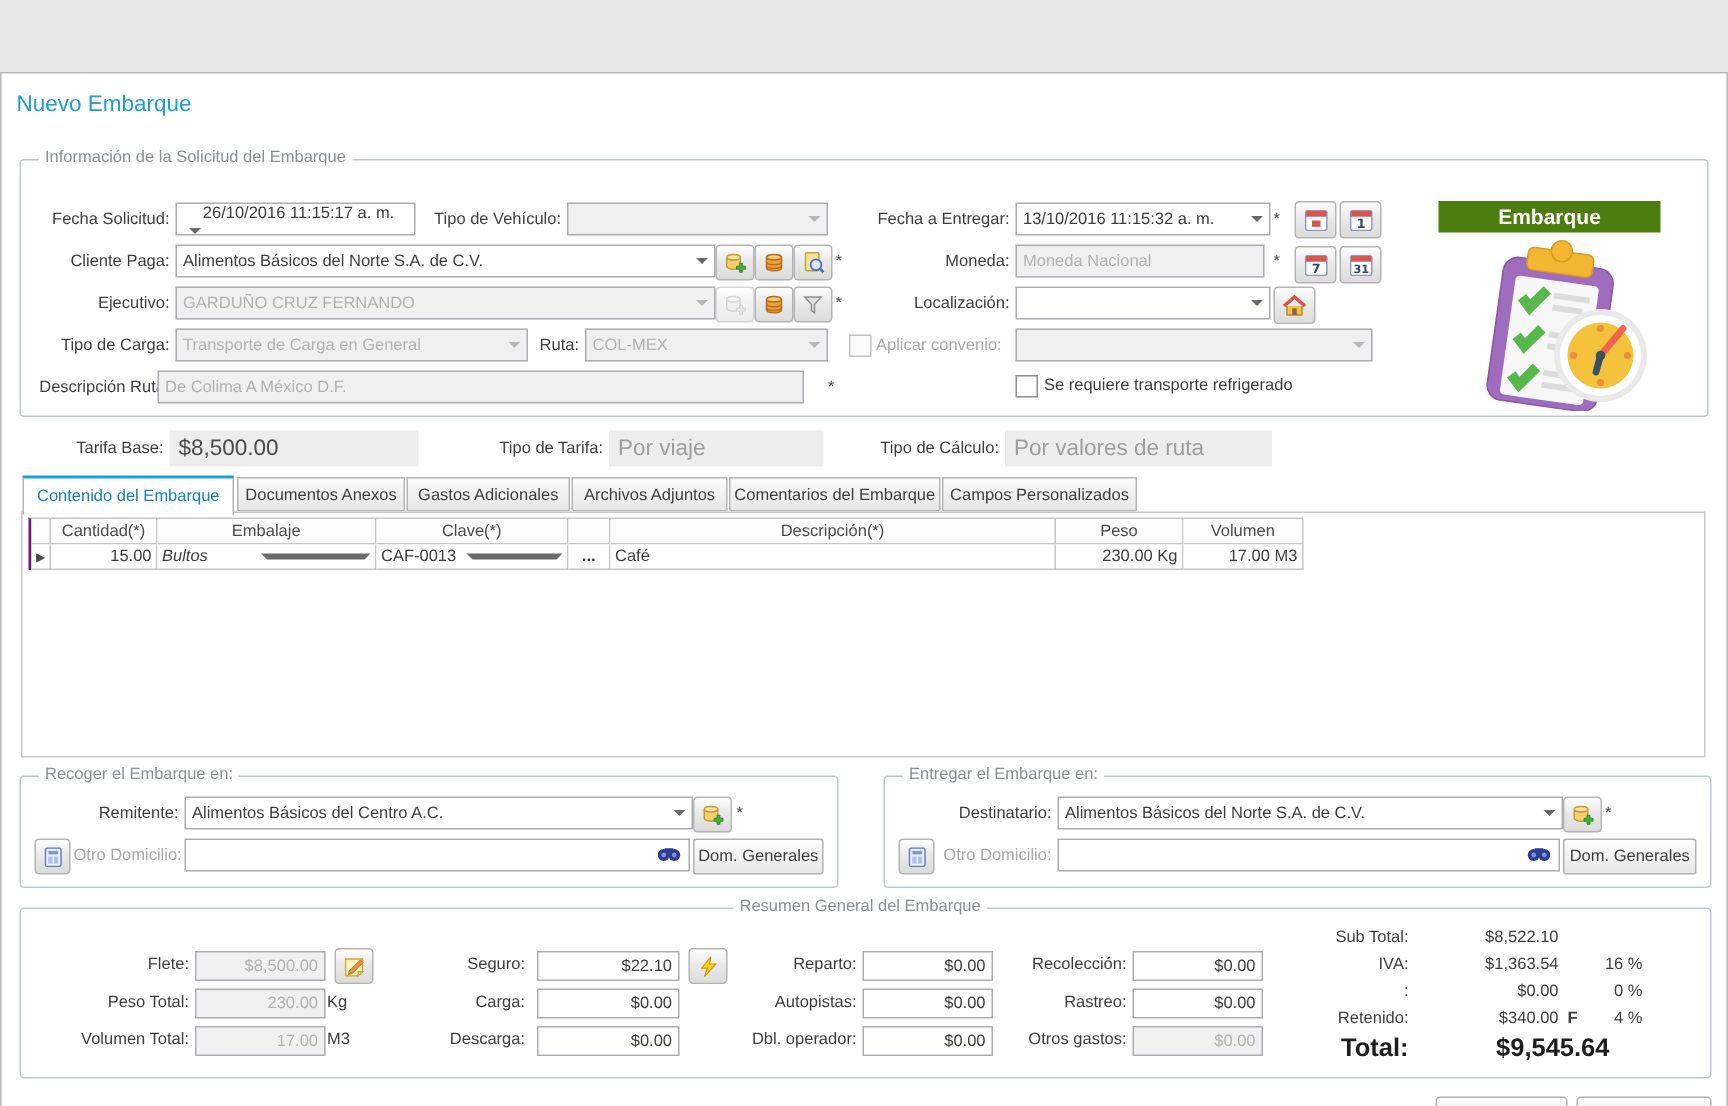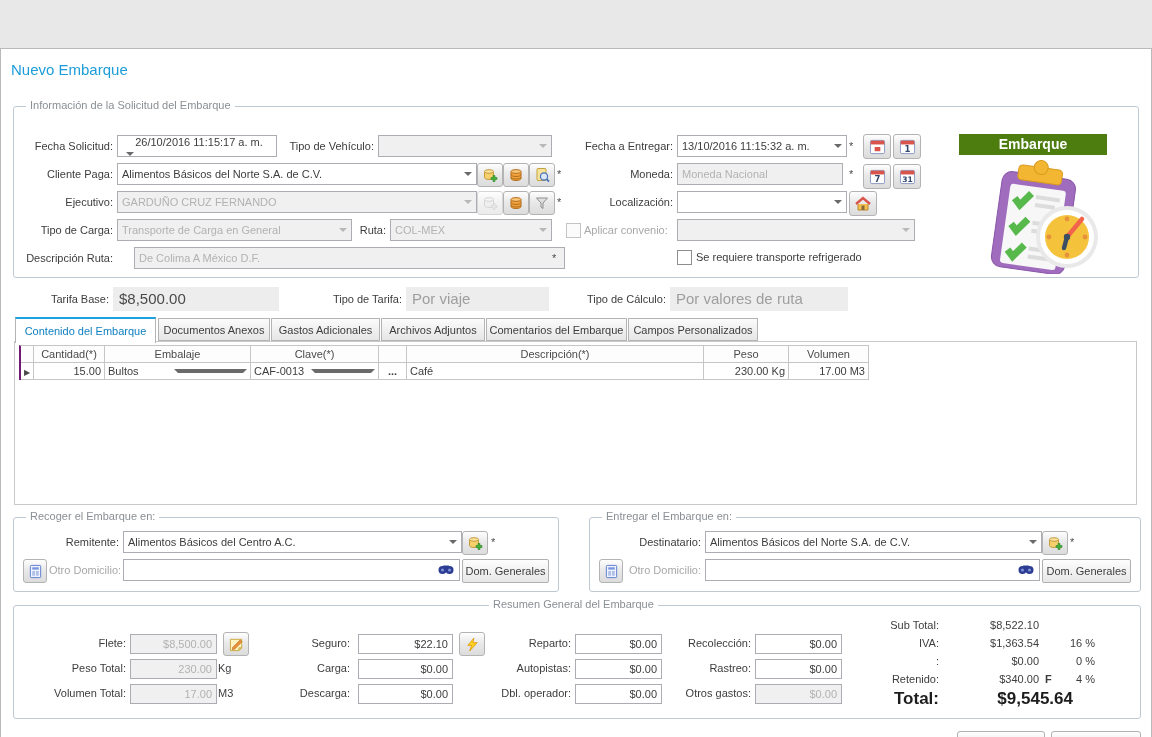--- a/index.html
+++ b/index.html
@@ -222,21 +222,21 @@
   <div class="chk dis" style="left:565px;top:174px;"></div>
   <div class="lbl dis" style="left:583px;top:170px;width:90px;text-align:left;">Aplicar convenio:</div>
   <div class="combo dis" style="left:676px;top:170px;width:232px;">
     <span class="ctext"></span>
     <span class="arrowbox">
         <span class="arrow"></span>
       </span>
   </div>
 
   <div class="lbl" style="left:10px;top:198px;width:102px;">Descripción Ruta:</div>
-  <input class="tbox dis" style="left: 133px; top: 198px; width: 421px;" disabled="" value="De Colima A México D.F.">
+  <input class="tbox dis" style="left: 104px; top: 198px; width: 421px;" disabled="" value="De Colima A México D.F.">
   <div class="req" style="left:551px;top:198px;">*</div>
   <div class="chk" style="left:676px;top:201px;"></div>
   <div class="lbl" style="left:695px;top:197px;width:210px;text-align:left;">Se requiere transporte refrigerado</div>
 
   <div class="banner" style="left:958px;top:85px;width:148px;height:21px;">Embarque</div>
   <svg class="abs" style="left:966px;top:110px;" width="140" height="115" viewBox="0 0 140 115">
     <g transform="rotate(8 67 60)">
       <rect x="30" y="16" width="74" height="96" rx="10" fill="#a06cbd" stroke="#8a56a8"></rect>
       <rect x="39" y="28" width="56" height="80" rx="3" fill="#f7f7f7"></rect>
       <rect x="45" y="8" width="44" height="15" rx="4" fill="#f2b632" stroke="#d99a1e"></rect>
@@ -287,21 +287,21 @@
       <div class="gcell ghead" style="width:146px;">Embalaje</div>
       <div class="gcell ghead" style="width:128px;">Clave(*)</div>
       <div class="gcell ghead" style="width:28px;"></div>
       <div class="gcell ghead" style="width:297px;">Descripción(*)</div>
       <div class="gcell ghead" style="width:85px;">Peso</div>
       <div class="gcell ghead" style="width:80px;">Volumen</div>
     </div>
     <div class="grow">
       <div class="gcell gsel"><span class="selarrow">▶</span></div>
       <div class="gcell num" style="width:71px;">15.00</div>
-      <div class="gcell gcombo" style="width:146px;">
+      <div class="gcell gcombo" style="width:146px;font-style:italic;">
         <span>Bultos</span>
           <span class="arrow"></span>
       </div>
       <div class="gcell gcombo" style="width:128px;">
         <span>CAF-0013</span>
           <span class="arrow"></span>
       </div>
       <div class="gcell" style="width:28px;text-align:center;font-weight:bold;">...</div>
       <div class="gcell" style="width:297px;">Café</div>
       <div class="gcell num" style="width:85px;">230.00 Kg</div>

